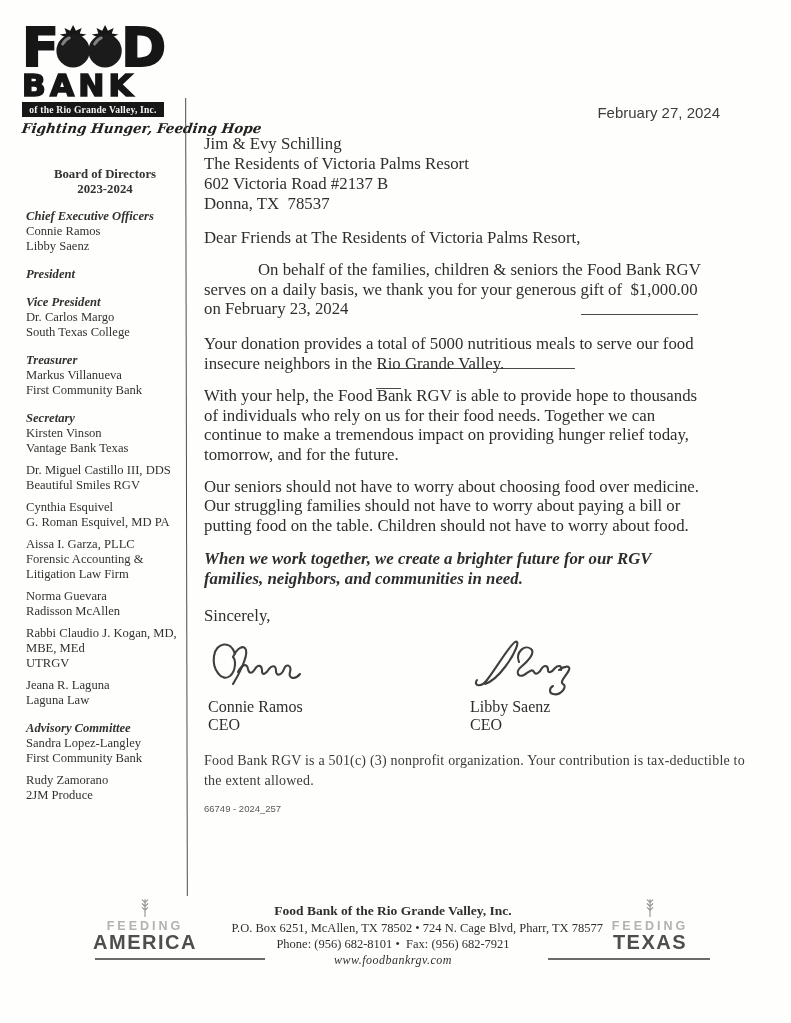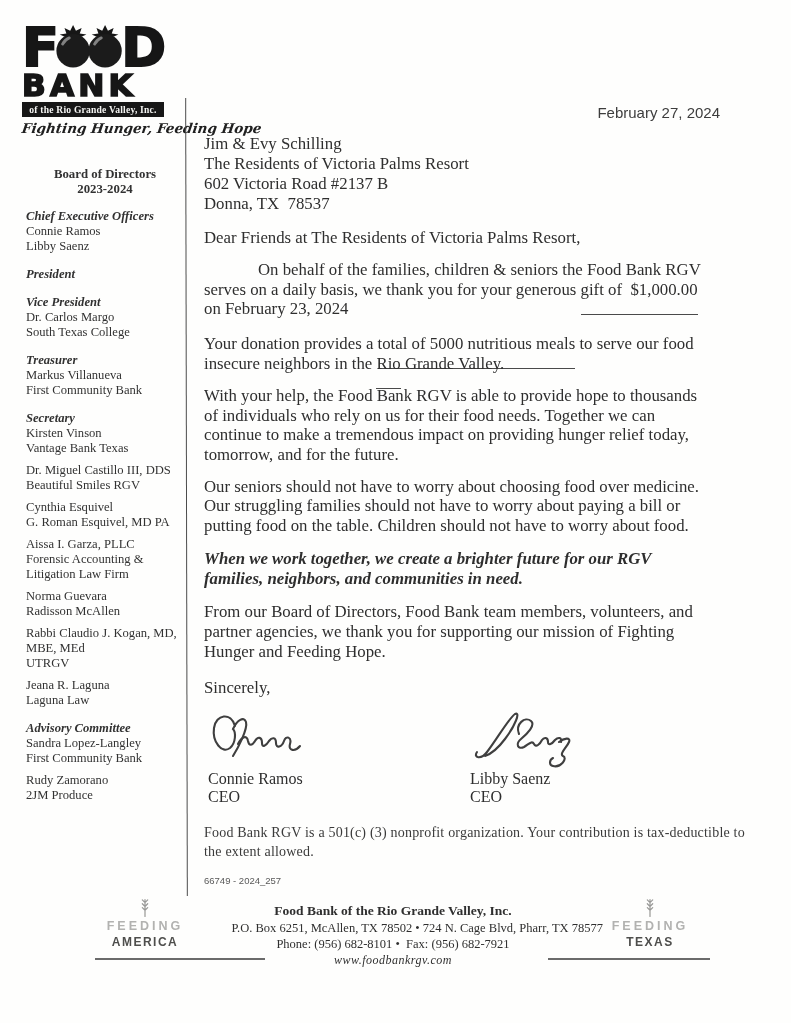--- a/index.html
+++ b/index.html
@@ -81,21 +81,21 @@
   .footer-center{position:absolute;left:183px;top:903px;width:420px;text-align:center;color:#2f2f2f;}
   .footer-org{font-weight:bold;font-size:13.5px;line-height:16px;}
   .footer-addr{font-size:12.5px;line-height:15px;margin-top:2px;text-align:right;}
   .footer-phone{font-size:12.5px;line-height:15px;margin-top:1px;}
   .footer-web{font-style:italic;font-size:12px;line-height:14px;margin-top:1px;letter-spacing:.5px;}
   .fa-logo{position:absolute;top:898px;width:130px;text-align:center;font-family:"Liberation Sans",sans-serif;}
   .fa-logo.left{left:80px;}
   .fa-logo.right{left:585px;}
   .wheat{height:20px;margin-bottom:-2px;}
   .feeding-word{font-weight:bold;font-size:12.5px;letter-spacing:3px;color:#b2b2b0;line-height:13px;}
-  .org-word{font-weight:bold;font-size:12px;letter-spacing:1.5px;color:#4e4e4c;line-height:18px;}
+  .org-word{font-weight:bold;font-size:20px;letter-spacing:1.5px;color:#4e4e4c;line-height:18px;}
   .footer-line{position:absolute;height:1.6px;background:#6b6b6b;top:958px;}
   .footer-line.left{left:95px;width:170px;}
   .footer-line.right{left:548px;width:162px;}
 </style>
 </head>
 <body>
 
 <div class="page">
 
   <div class="logo">
@@ -201,23 +201,20 @@
 
     <div class="p3 pre">With your help, the Food Bank RGV is able to provide hope to thousands
 of individuals who rely on us for their food needs. Together we can
 continue to make a tremendous impact on providing hunger relief today,
 tomorrow, and for the future.</div>
     <div class="p4 pre">Our seniors should not have to worry about choosing food over medicine.
 Our struggling families should not have to worry about paying a bill or
 putting food on the table. Children should not have to worry about food.</div>
     <div class="p5 pre">When we work together, we create a brighter future for our RGV
 families, neighbors, and communities in need.</div>
-    <div class="p6 pre">From our Board of Directors, Food Bank team members, volunteers, and
-partner agencies, we thank you for supporting our mission of Fighting
-Hunger and Feeding Hope.</div>
     <div class="closing">Sincerely,</div>
 
     <div class="sig-row">
       <svg class="sig1" width="105" height="60" viewBox="0 0 105 60">
         <path d="M27,20 C23,6 8,8 6,22 C4,36 14,48 22,42 C28,37 28,26 25,23 C29,14 36,10 38,16 C40,23 30,42 25,50" fill="none" stroke="#3f3f3f" stroke-width="2.1" stroke-linecap="round"></path>
         <path d="M30,38 C34,30 39,29 40,35 C41,40 44,40 47,35 C50,30 54,31 54,37 C54,42 58,40 61,35 C64,31 68,31 68,37 C68,43 74,41 76,35 C78,29 84,31 82,38 C80,45 87,46 92,40" fill="none" stroke="#3f3f3f" stroke-width="2.1" stroke-linecap="round"></path>
       </svg>
       <svg class="sig2" width="120" height="66" viewBox="0 0 120 66">
         <path d="M14,46 C10,52 18,54 24,46 C34,33 46,12 52,8 C58,5 52,20 42,33 C36,41 28,48 22,50" fill="none" stroke="#3f3f3f" stroke-width="2.1" stroke-linecap="round"></path>
         <path d="M56,28 C52,18 62,10 68,15 C73,19 64,28 58,33 C52,38 55,44 61,41 C66,38 69,34 71,38 C73,42 77,38 79,34 C81,31 85,31 85,36 C85,40 89,38 92,34 C95,31 99,31 98,36" fill="none" stroke="#3f3f3f" stroke-width="2.1" stroke-linecap="round"></path>

